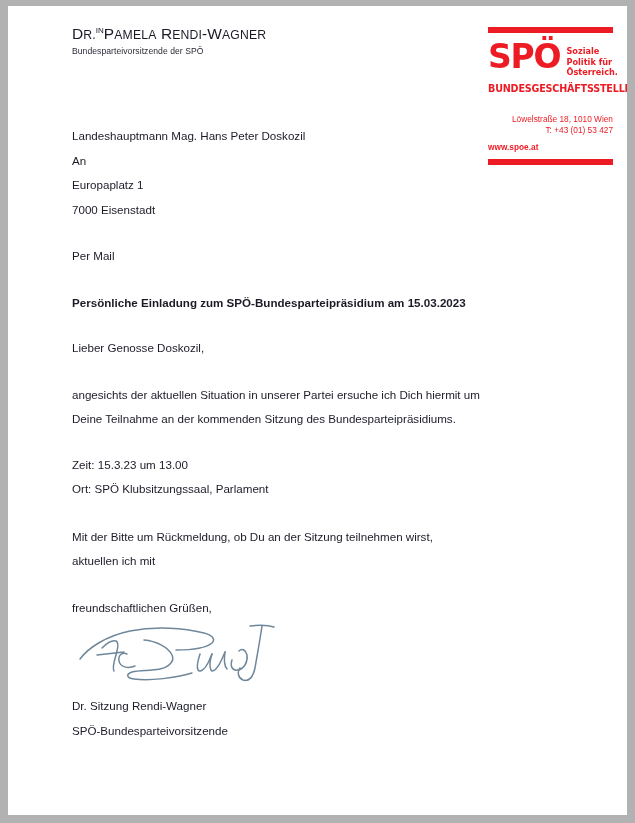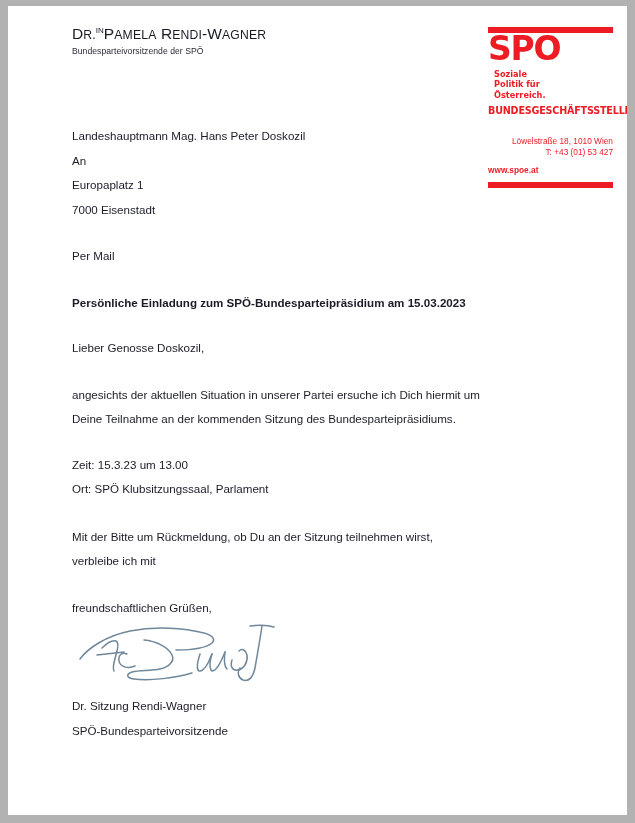--- a/index.html
+++ b/index.html
@@ -89,23 +89,22 @@
   }
   .logo-bar-bottom {
     background: #ed1c24;
     height: 6px;
     width: 100%;
     margin-top: 7px;
   }
   .logo-main {
     display: flex;
     align-items: flex-start;
-    margin-top: 1px;
+    margin-top: 9px;
     margin-bottom: 2px;
-    flex-direction: column;
   }
   .logo-word {
     font-size: 33px;
     font-weight: 700;
     color: #ed1c24;
     line-height: 0.93;
     letter-spacing: -1.2px;
     font-family: "DejaVu Sans", sans-serif;
   }
   .logo-tag {
@@ -238,21 +237,21 @@
       <div class="gap-para"></div>
       <div class="blk">angesichts der aktuellen Situation in unserer Partei ersuche ich Dich hiermit um</div>
       <div class="blk">Deine Teilnahme an der kommenden Sitzung des Bundesparteipräsidiums.</div>
 
       <div class="gap-detail"></div>
       <div class="blk">Zeit: 15.3.23 um 13.00</div>
       <div class="blk">Ort: SPÖ Klubsitzungssaal, Parlament</div>
 
       <div class="gap-close"></div>
       <div class="blk">Mit der Bitte um Rückmeldung, ob Du an der Sitzung teilnehmen wirst,</div>
-      <div class="blk">verbleibe ich mit</div>
+      <div class="blk">aktuellen ich mit</div>
 
       <div class="gap-regard"></div>
       <div class="blk">freundschaftlichen Grüßen,</div>
 
     </div>
 
     <div class="signature-area">
       <svg width="230" height="72" viewBox="0 0 230 72" fill="none" xmlns="http://www.w3.org/2000/svg">
         <g stroke="#6e879b" stroke-width="1.5" stroke-linecap="round" stroke-linejoin="round" fill="none">
           <path d="M8 45 C 16 34, 34 22, 58 17 C 84 12, 112 14, 132 19 C 140 21, 144 25, 140 29 C 134 34, 118 36, 104 36"></path>

